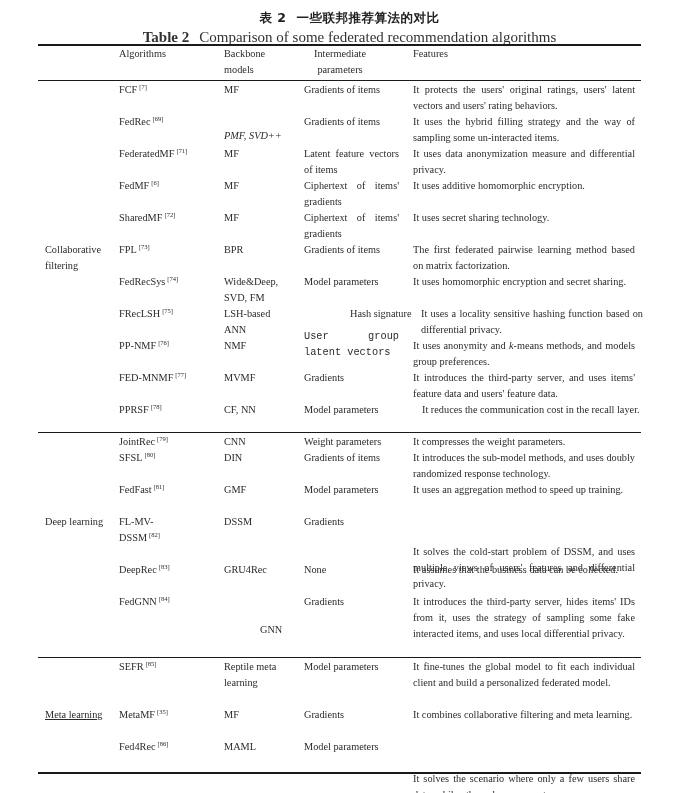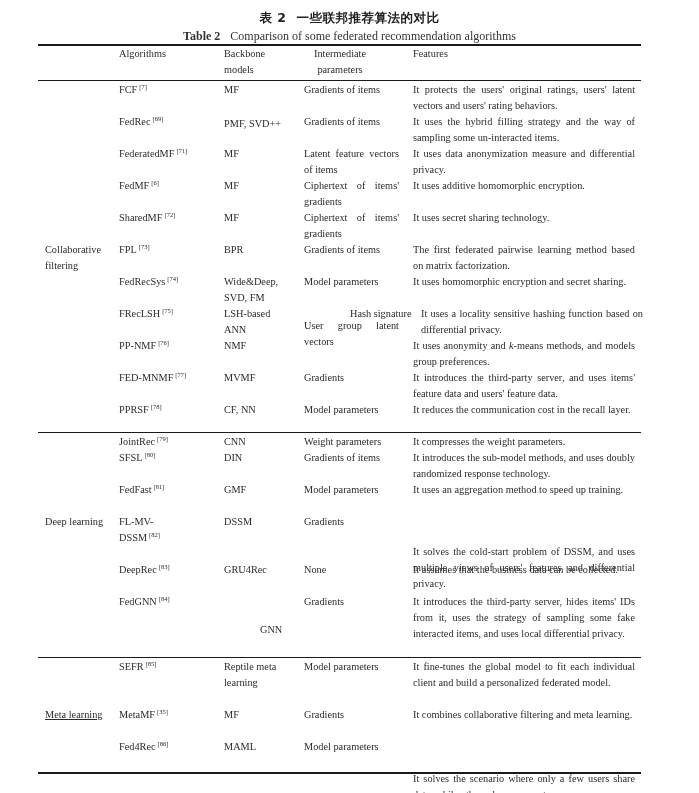--- a/index.html
+++ b/index.html
@@ -9,21 +9,21 @@
       color: #2a2a2a;
     }
     .title-cn {
       position: absolute; top: 10px; left: 0; width: 699px; text-align: center;
       font-family: "DejaVu Sans", sans-serif; font-size: 12.5px; font-weight: bold; color: #222;
       letter-spacing: 0.5px;
     }
     .title-cn .num { margin-right: 10px; }
     .title-en {
       position: absolute; top: 29px; left: 0; width: 699px; text-align: center;
-      font-size: 12px; color: #333;
+      font-size: 15px; color: #333;
     }
     .title-en .lbl { font-weight: bold; margin-right: 10px; }
     .rule { position: absolute; left: 38px; width: 603px; background: #1a1a1a; }
     .rule.thick { height: 1.5px; }
     .rule.thin { height: 1px; }
     .hdr, .cell {
       position: absolute; font-size: 10.3px; line-height: 16px; color: #2b2b2b;
     }
     .c-cat { left: 45px; width: 68px; }
     .c-alg { left: 119px; width: 100px; }
@@ -59,21 +59,21 @@
   <div id="rows">
       <div class="cell c-cat" style="top: 242px; text-align: justify;">Collaborative filtering</div>
       <div>
         <div class="cell c-alg" style="top: 82px;"><span>FCF</span><sup>[7]</sup></div>
         <div class="cell c-bb" style="top: 82px;">MF</div>
         <div class="cell c-ip" style="top: 82px;">Gradients of items</div>
         <div class="cell c-ft" style="top: 82px;">It protects the users' original ratings, users' latent vectors and users' rating behaviors.</div>
       </div>
       <div>
         <div class="cell c-alg" style="top: 114px;"><span>FedRec</span><sup>[69]</sup></div>
-        <div class="cell c-bb" style="top: 116px; width: 68px;">PMF, SVD++</div>
+        <div class="cell c-bb" style="top: 128px; width: 68px; font-style: italic;">PMF, SVD++</div>
         <div class="cell c-ip" style="top: 114px;">Gradients of items</div>
         <div class="cell c-ft" style="top: 114px;">It uses the hybrid filling strategy and the way of sampling some un-interacted items.</div>
       </div>
       <div>
         <div class="cell c-alg" style="top: 146px;"><span>FederatedMF</span><sup>[71]</sup></div>
         <div class="cell c-bb" style="top: 146px;">MF</div>
         <div class="cell c-ip" style="top: 146px;">Latent feature vectors of items</div>
         <div class="cell c-ft" style="top: 146px;">It uses data anonymization measure and differential privacy.</div>
       </div>
       <div>
@@ -102,34 +102,34 @@
       </div>
       <div>
         <div class="cell c-alg" style="top: 306px;"><span>FRecLSH</span><sup>[75]</sup></div>
         <div class="cell c-bb" style="top: 306px; width: 68px;">LSH-based ANN</div>
         <div class="cell c-ip" style="top: 306px; margin-left: 46px;">Hash signature</div>
         <div class="cell c-ft" style="top: 306px; margin-left: 8px;">It uses a locality sensitive hashing function based on differential privacy.</div>
       </div>
       <div>
         <div class="cell c-alg" style="top: 338px;"><span>PP-NMF</span><sup>[76]</sup></div>
         <div class="cell c-bb" style="top: 338px;">NMF</div>
-        <div class="cell c-ip" style="top: 318px;">User group latent vectors</div>
+        <div class="cell c-ip" style="top: 328px; font-family: Liberation Mono, monospace;">User group latent vectors</div>
         <div class="cell c-ft" style="top: 338px;">It uses anonymity and <i>k</i>-means methods, and models group preferences.</div>
       </div>
       <div>
         <div class="cell c-alg" style="top: 370px;"><span>FED-MNMF</span><sup>[77]</sup></div>
         <div class="cell c-bb" style="top: 370px;">MVMF</div>
         <div class="cell c-ip" style="top: 370px;">Gradients</div>
         <div class="cell c-ft" style="top: 370px;">It introduces the third-party server, and uses items' feature data and users' feature data.</div>
       </div>
       <div>
         <div class="cell c-alg" style="top: 402px;"><span>PPRSF</span><sup>[78]</sup></div>
         <div class="cell c-bb" style="top: 402px; width: 68px;">CF, NN</div>
         <div class="cell c-ip" style="top: 402px;">Model parameters</div>
-        <div class="cell c-ft" style="top: 402px;">It reduces the communication cost in the recall layer.</div>
+        <div class="cell c-ft" style="top: 402px; margin-left: 9px;">It reduces the communication cost in the recall layer.</div>
       </div>
       <div class="cell c-cat" style="top: 514px; text-align: justify;">Deep learning</div>
       <div>
         <div class="cell c-alg" style="top: 434px;"><span>JointRec</span><sup>[79]</sup></div>
         <div class="cell c-bb" style="top: 434px;">CNN</div>
         <div class="cell c-ip" style="top: 434px;">Weight parameters</div>
         <div class="cell c-ft" style="top: 434px;">It compresses the weight parameters.</div>
       </div>
       <div>
         <div class="cell c-alg" style="top: 450px;"><span>SFSL</span><sup>[80]</sup></div>

